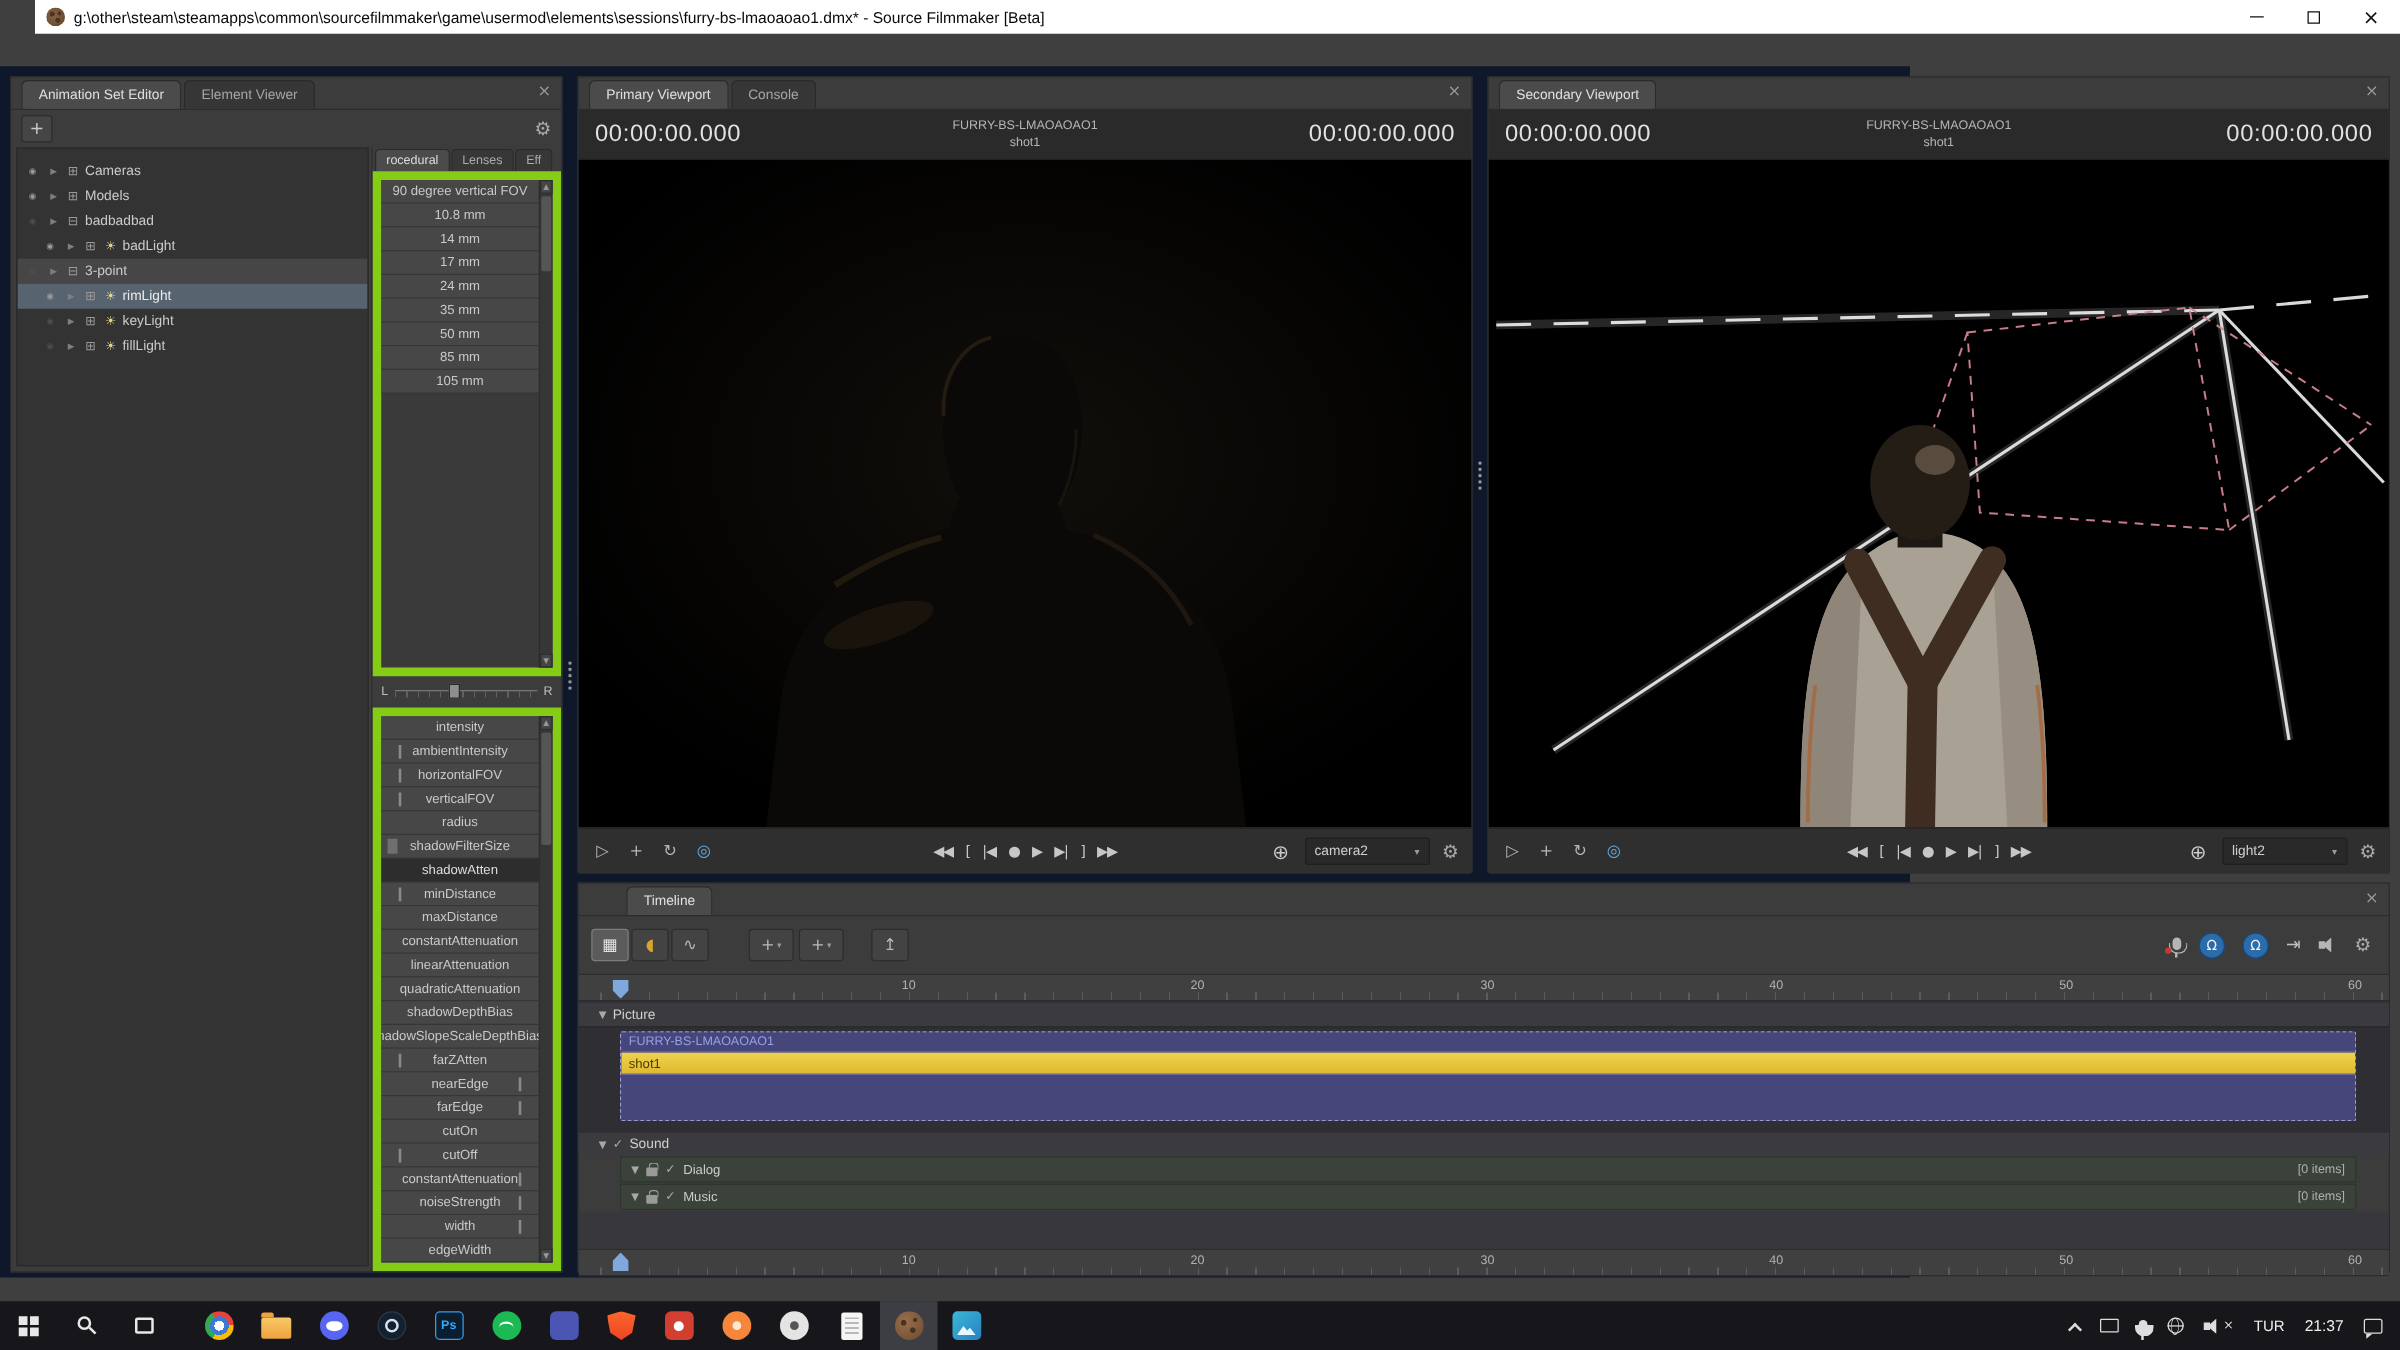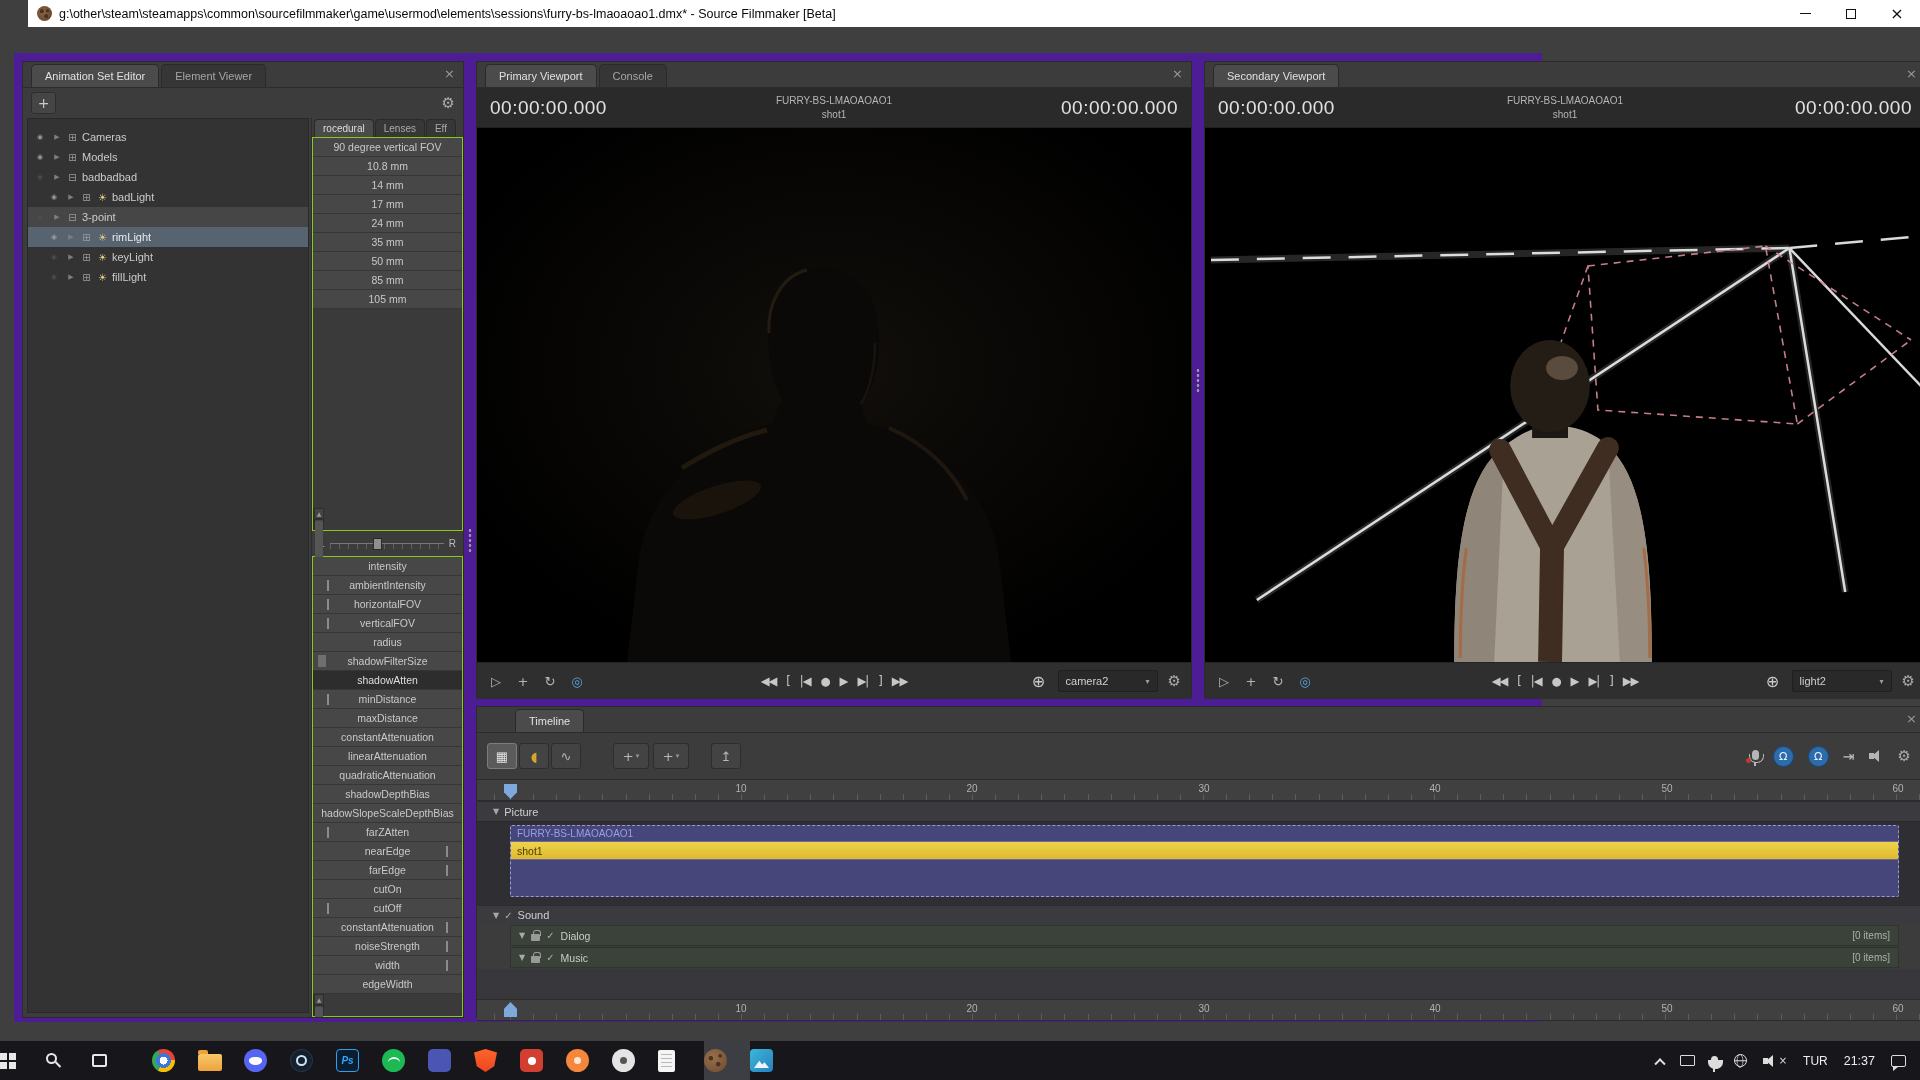--- a/index.html
+++ b/index.html
@@ -20,21 +20,21 @@
   .wbtn { width:46px; height:100%; display:flex; align-items:center; justify-content:center; }
   .wmin { width:11px; height:1px; background:#111; }
   .wmax { width:10px; height:10px; border:1px solid #111; }
   .wclose { font-size:16px; color:#111; line-height:1; }
 
   
   .menubar { height:26px; background:#303030; border-bottom:1px solid #262626; display:flex; align-items:stretch; padding-left:4px; }
   .menu-item { padding:0 10px; display:flex; align-items:center; font-size:12px; color:#c9c9c9; }
 
   
-  .workspace { position:absolute; top:53px; left:0; width:1528px; height:969px; background:#4c1d95;margin-left:14px; }
+  .workspace { position:absolute; top:53px; left:0; width:1528px; height:969px; background:#0f172a; }
   .panel { position:absolute; background:#3c3c3c; border:1px solid #2b2b2b; }
   .splitter { position:absolute; }
   .splitter::after { content:""; position:absolute; left:50%; top:50%; width:4px; height:24px;
     transform:translate(-50%,-50%); background-image:radial-gradient(circle,#9a9a9a 1.1px,transparent 1.6px);
     background-size:4px 5px; }
 
   
   .tabstrip { height:26px; display:flex; align-items:flex-end; gap:2px; padding:2px 6px 0 8px; position:relative; border-bottom:1px solid #2c2c2c; }
   .tab { height:23px; display:flex; align-items:center; padding:0 13px; background:#363636; color:#a6a6a6;
          border:1px solid #2a2a2a; border-bottom:none; border-radius:5px 5px 0 0; font-size:11px; white-space:nowrap; }
@@ -57,21 +57,21 @@
   .t-arr { width:12px; text-align:center; font-size:7px; color:#7e7e7e; }
   .t-box { width:13px; text-align:center; font-size:10px; color:#9a9a9a; }
   .t-light { display:none; font-size:10px; color:#e6d488; width:13px; text-align:center; }
   .tree-row.has-light .t-light { display:inline-block; }
 
   .props-col { flex:1; border-left:1px solid #2e2e2e; display:flex; flex-direction:column; overflow:hidden; }
   .props-tabs { height:20px; display:flex; align-items:flex-end; gap:1px; padding-left:2px; overflow:hidden; }
   .ptab { height:18px; display:flex; align-items:center; padding:0 8px; background:#373737; color:#aaa;
           border:1px solid #2a2a2a; border-bottom:none; border-radius:4px 4px 0 0; font-size:10px; white-space:nowrap; }
   .ptab.active { background:#4b4b4b; color:#ddd; }
-  .well { background:#3a3a3a; border:1px solid #84cc16; display:flex;flex-direction:column; }
+  .well { background:#3a3a3a; border:7px solid #84cc16; display:flex; }
   .lens-wrap { height:414px; }
   .lens-list, .attr-list { flex:1; overflow:hidden; }
   .lens-row, .attr-row { height:19px; display:flex; align-items:center; justify-content:center;
       background:#474747; border-bottom:1px solid #363636; font-size:10.5px; color:#c9c9c9; position:relative; white-space:nowrap; }
   .attr-row.sel { background:#2d2d2d; color:#dedede; }
   .attr-row.tick-l::before { content:""; position:absolute; left:14px; top:4px; width:2px; height:11px; background:#8b8b8b; }
   .attr-row.tick-r::after  { content:""; position:absolute; right:14px; top:4px; width:2px; height:11px; background:#8b8b8b; }
   .attr-row.box-l::before  { content:""; position:absolute; left:5px; top:3px; width:8px; height:12px; background:#6f6f6f; }
   .vscroll { width:11px; background:#363636; border-left:1px solid #2c2c2c; display:flex; flex-direction:column; }
   .vs-btn { height:11px; background:#454545; border:1px solid #2e2e2e; font-size:6px; color:#999;
@@ -162,21 +162,21 @@
                     border-bottom:6px solid transparent; border-right:7px solid #b5b5b5; }
 
   
   .status-strip { position:absolute; top:1022px; left:0; width:1920px; height:19px; background:#3a3a3a;
                   border-top:1px solid #2e2e2e; display:flex; align-items:center; justify-content:flex-end;
                   padding-right:6px; font-size:11.5px; color:#cccccc; }
 
   
   .taskbar { position:absolute; top:1041px; left:0; width:1920px; height:39px; background:#17171b;
              display:flex; align-items:stretch; color:#eee; }
-  .tb-slot { width:46px; display:flex; align-items:center; justify-content:flex-start;font-style:italic; }
+  .tb-slot { width:46px; display:flex; align-items:center; justify-content:center; }
   .tb-slot.active-app { background:#3d3d44; }
   .tb-apps { display:flex; margin-left:14px; }
   .winlogo { width:7px; height:7px; background:#e8e8e8; box-shadow:9px 0 #e8e8e8,0 9px #e8e8e8,9px 9px #e8e8e8;
              margin:0 9px 9px 0; }
   .mag { width:11px; height:11px; border:2px solid #e8e8e8; border-radius:50%; position:relative; margin:0 4px 4px 0; }
   .mag::after { content:""; position:absolute; width:2px; height:7px; background:#e8e8e8;
                 transform:rotate(-45deg); bottom:-6px; right:-4px; }
   .tview { width:15px; height:13px; border:2px solid #e8e8e8; border-radius:2px; }
   .ic { width:23px; height:23px; position:relative; display:flex; align-items:center; justify-content:center;
         font-size:11px; font-weight:bold; }

